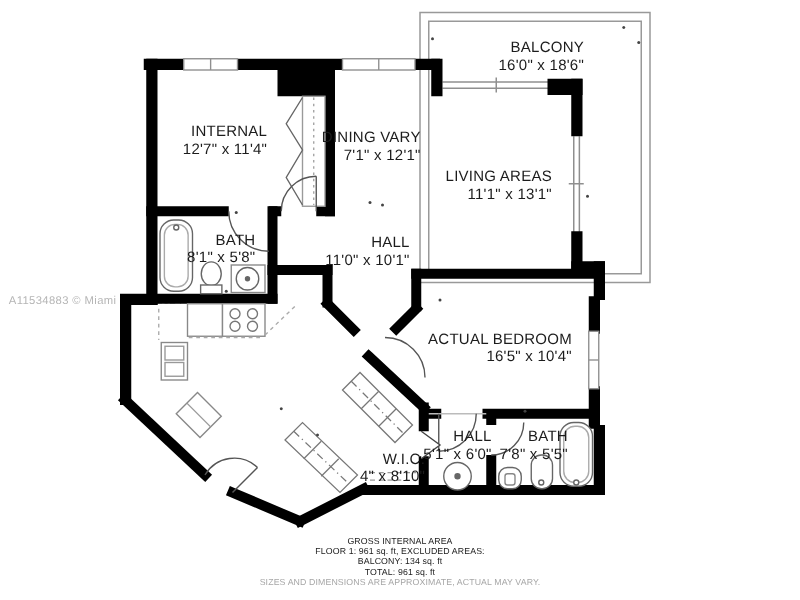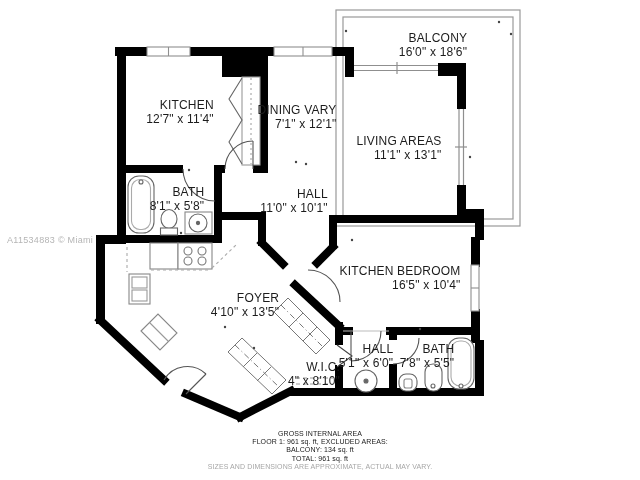--- a/index.html
+++ b/index.html
@@ -224,21 +224,21 @@
       <circle cx="420" cy="329" r="1.2"></circle>
         <circle cx="254" cy="348" r="1.2"></circle>
       <circle cx="189" cy="170" r="1.2"></circle>
         <circle cx="499" cy="22" r="1.2"></circle>
       <circle cx="511" cy="34" r="1.2"></circle>
         <circle cx="346" cy="31" r="1.2"></circle>
     </g>
   </svg>
 
   <div class="room-label" style="left:180px;top:112px">
-    <span class="nm">KITCHEN</span>
+    <span class="nm">INTERNAL</span>
     <span class="dm">12'7" x 11'4"</span>
   </div>
   <div class="room-label" style="left:297px;top:117px">
     <span class="nm">DINING VARY</span>
     <span class="dm">7'1" x 12'1"</span>
   </div>
   <div class="room-label" style="left:399px;top:148px">
     <span class="nm">LIVING AREAS</span>
     <span class="dm">11'1" x 13'1"</span>
   </div>
@@ -247,26 +247,22 @@
     <span class="dm">16'0" x 18'6"</span>
   </div>
   <div class="room-label" style="left:177px;top:199px">
     <span class="nm">BATH</span>
     <span class="dm">8'1" x 5'8"</span>
   </div>
   <div class="room-label" style="left:294px;top:201px">
     <span class="nm">HALL</span>
     <span class="dm">11'0" x 10'1"</span>
   </div>
-  <div class="room-label" style="left:245px;top:305px">
-    <span class="nm">FOYER</span>
-    <span class="dm">4'10" x 13'5"</span>
-  </div>
   <div class="room-label" style="left:400px;top:278px">
-    <span class="nm">KITCHEN BEDROOM</span>
+    <span class="nm">ACTUAL BEDROOM</span>
     <span class="dm">16'5" x 10'4"</span>
   </div>
   <div class="room-label" style="left:314px;top:374px">
     <span class="nm">W.I.C.</span>
     <span class="dm">4" x 8'10"</span>
   </div>
   <div class="room-label" style="left:366px;top:356px">
     <span class="nm">HALL</span>
     <span class="dm">5'1" x 6'0"</span>
   </div>

